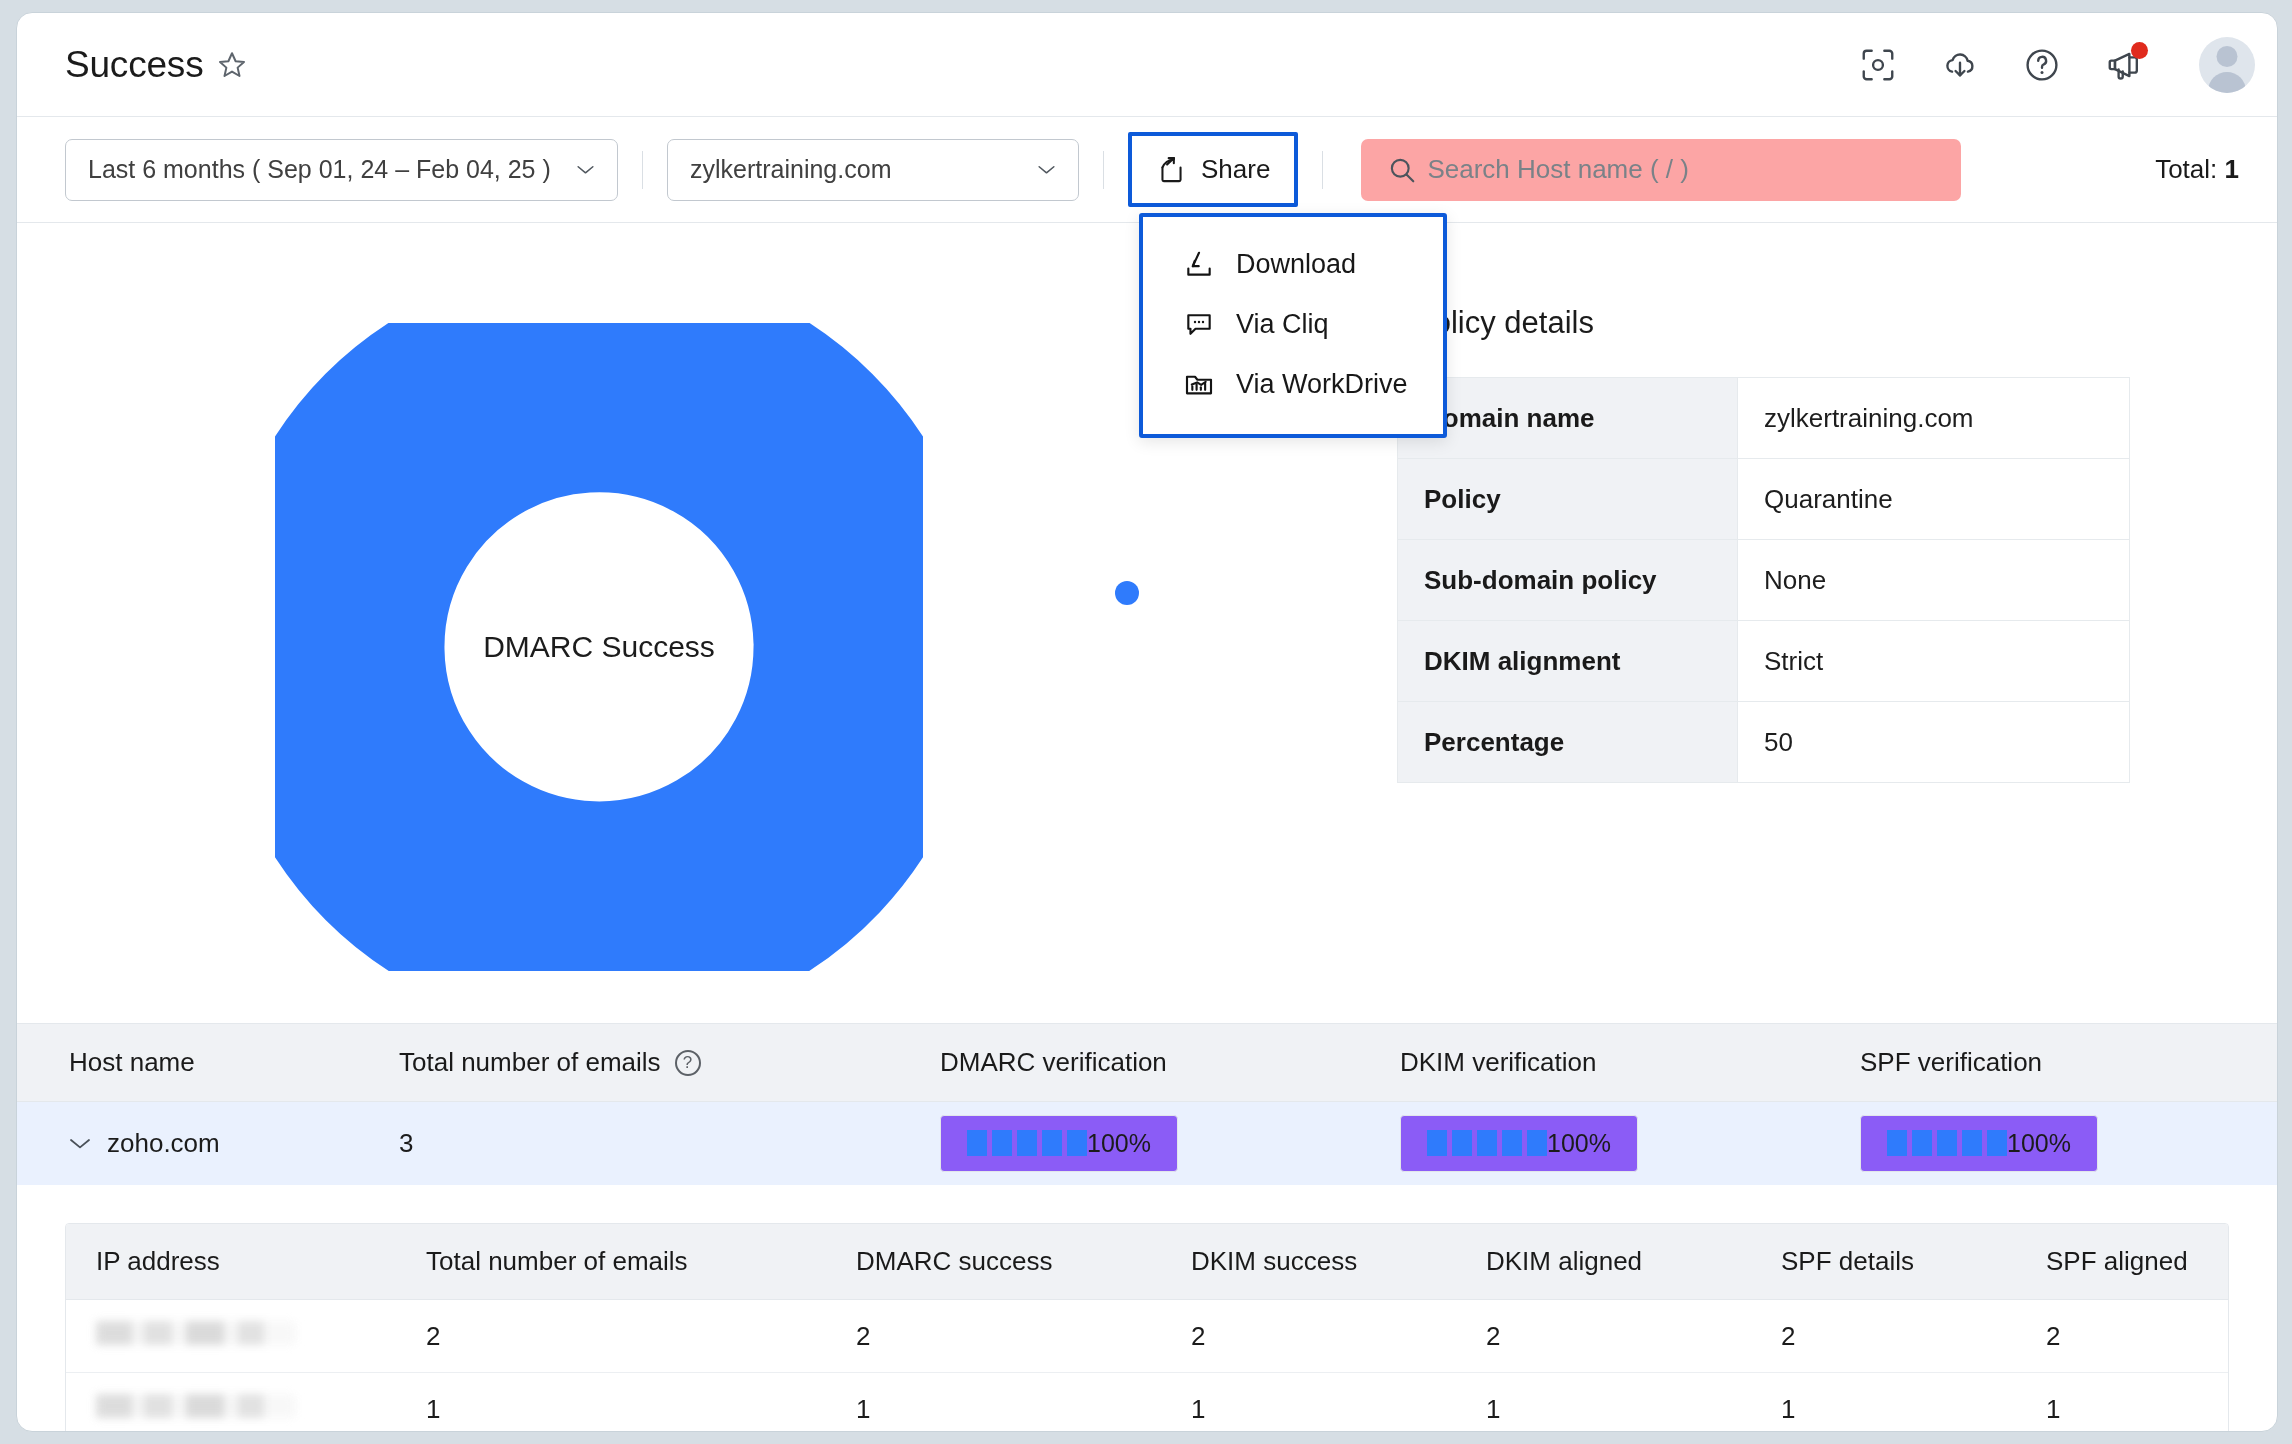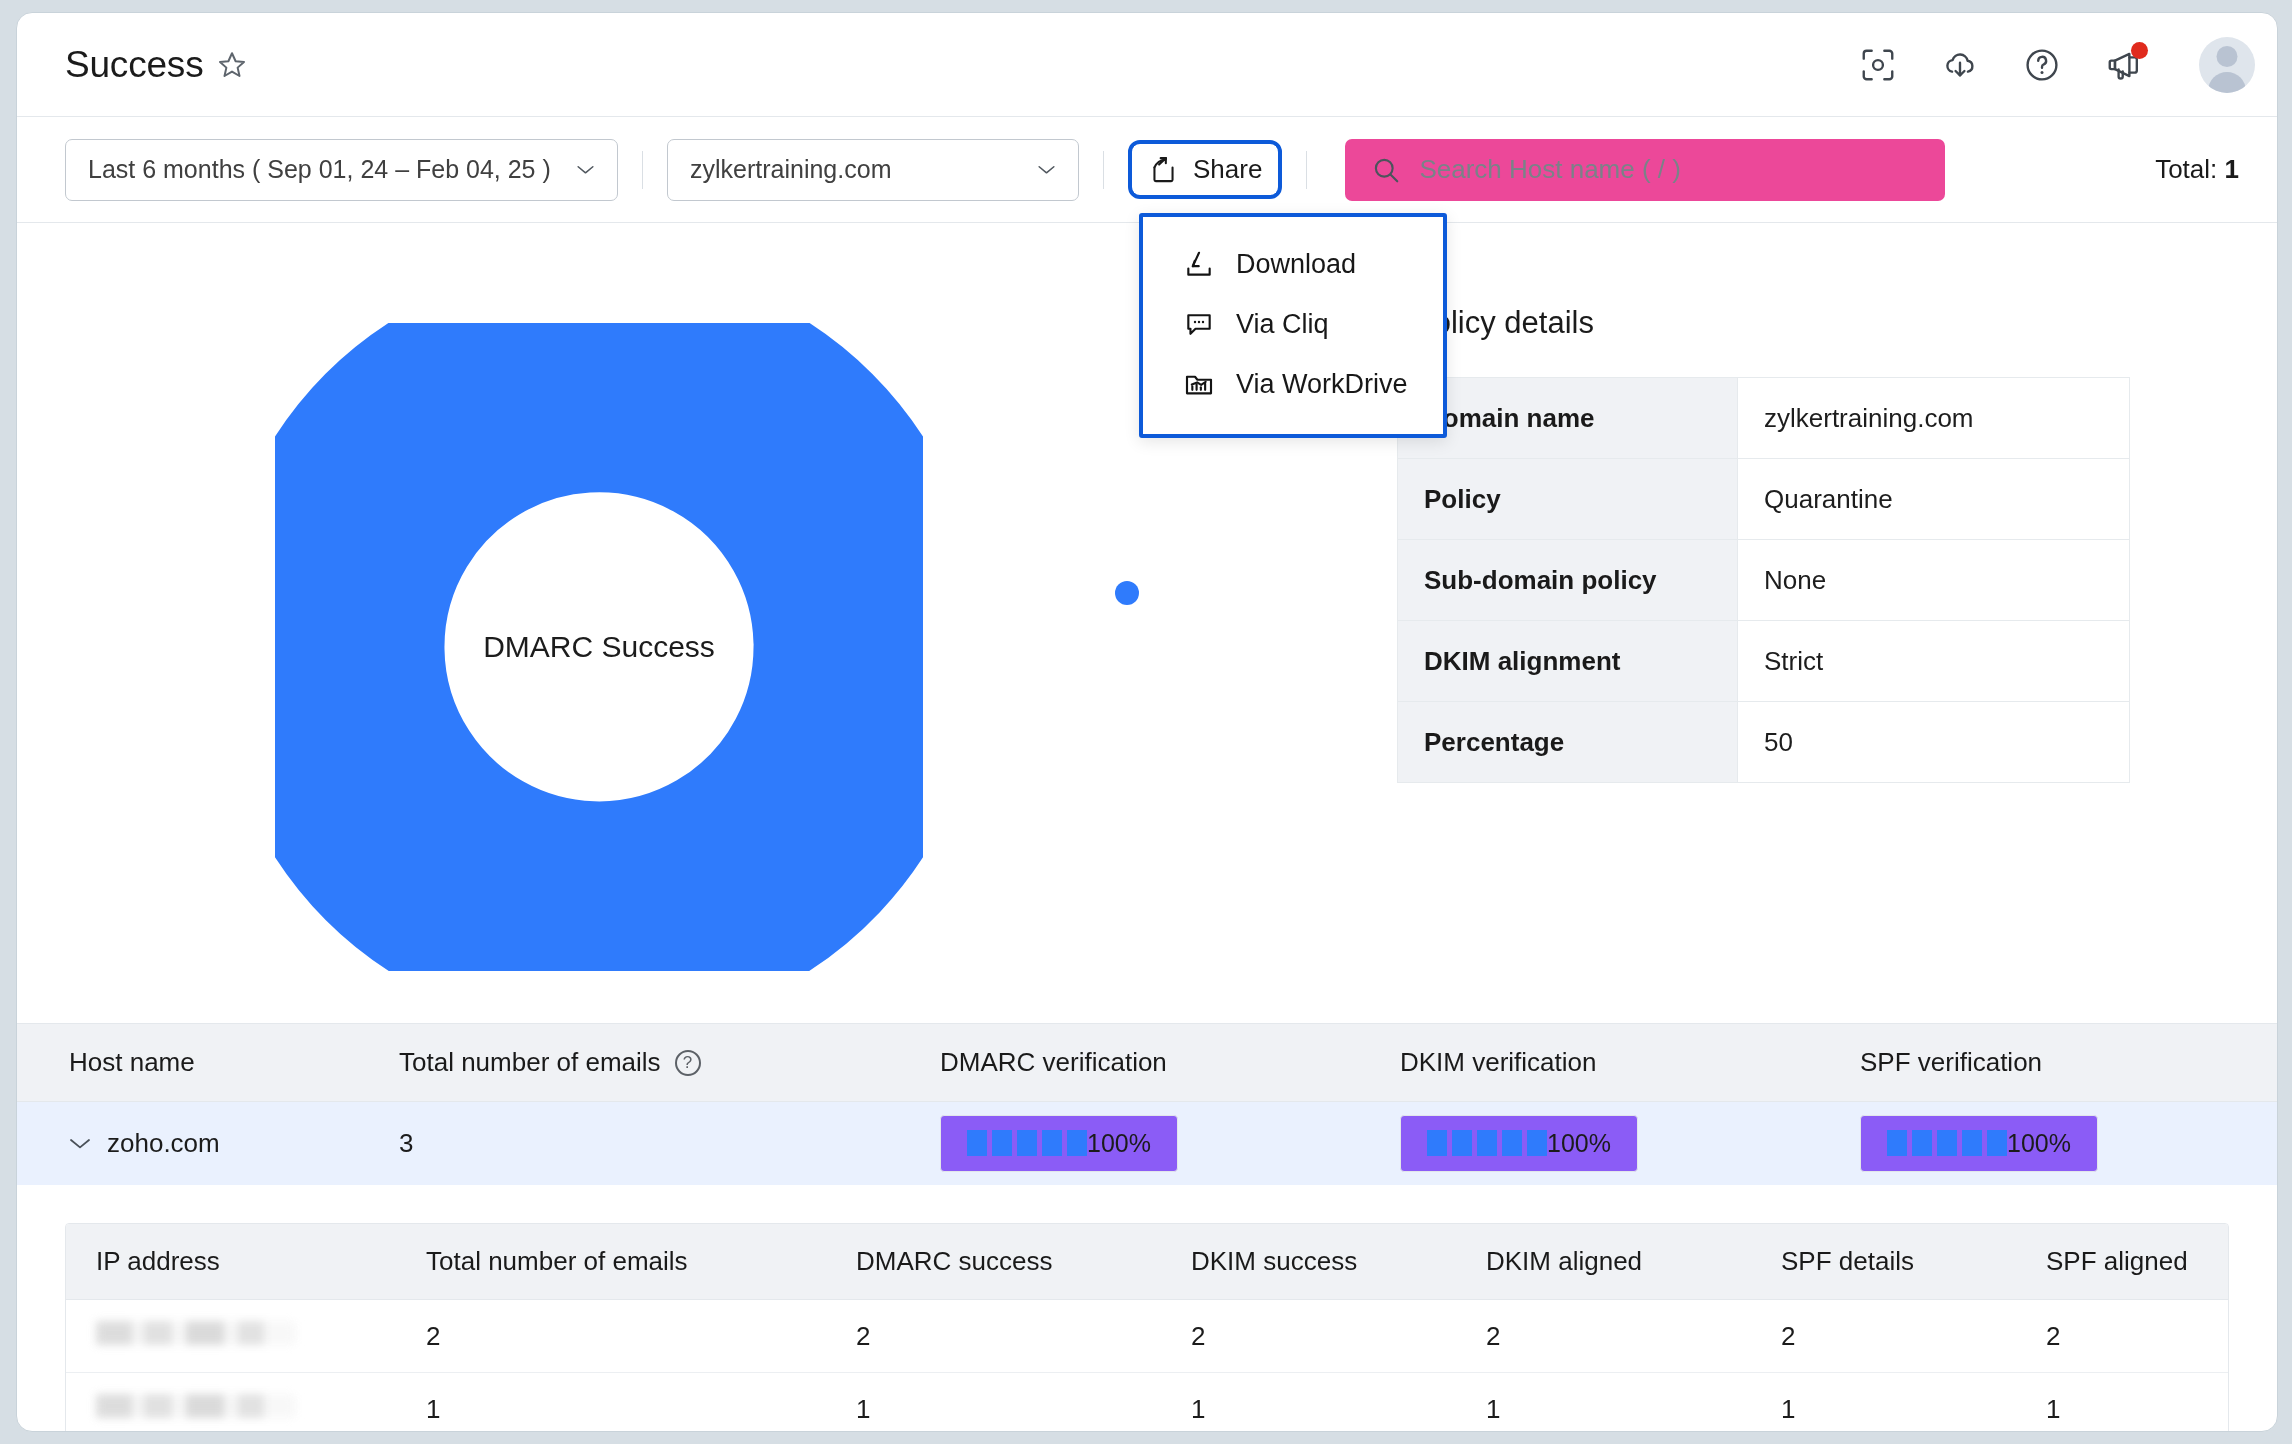--- a/index.html
+++ b/index.html
@@ -109,46 +109,46 @@
     flex: none;
   }
   .tb-sep {
     width: 1px; height: 38px;
     background: #dadfe4;
     margin: 0 24px;
     flex: none;
   }
   .share-highlight {
     border: 4px solid #0d5ad9;
-    padding: 2px;
-    border-radius: 12px;
+    padding: 10px;
+    border-radius: 2px;
     position: relative;
     z-index: 40;
     background: #fff;
   }
   .share-btn {
     display: flex;
     align-items: center;
     gap: 14px;
     padding: 8px 14px;
     font-size: 26px;
     color: #1a1a1a;
     cursor: pointer;
     background: #fff;
     white-space: nowrap;
   }
   .share-btn svg { width: 31px; height: 31px; flex: none; }
   .search-box {
     flex: 1;
     height: 62px;
-    background: #ec4899;
+    background: #fca5a5;
     border-radius: 7px;
     display: flex;
     align-items: center;
-    gap: 18px;
+    gap: 10px;
     padding: 0 26px;
     margin-left: 14px;
     max-width: 600px;
   }
   .search-box svg { width: 30px; height: 30px; flex: none; }
   .search-box input {
     border: none;
     outline: none;
     background: transparent;
     font-size: 26px;

